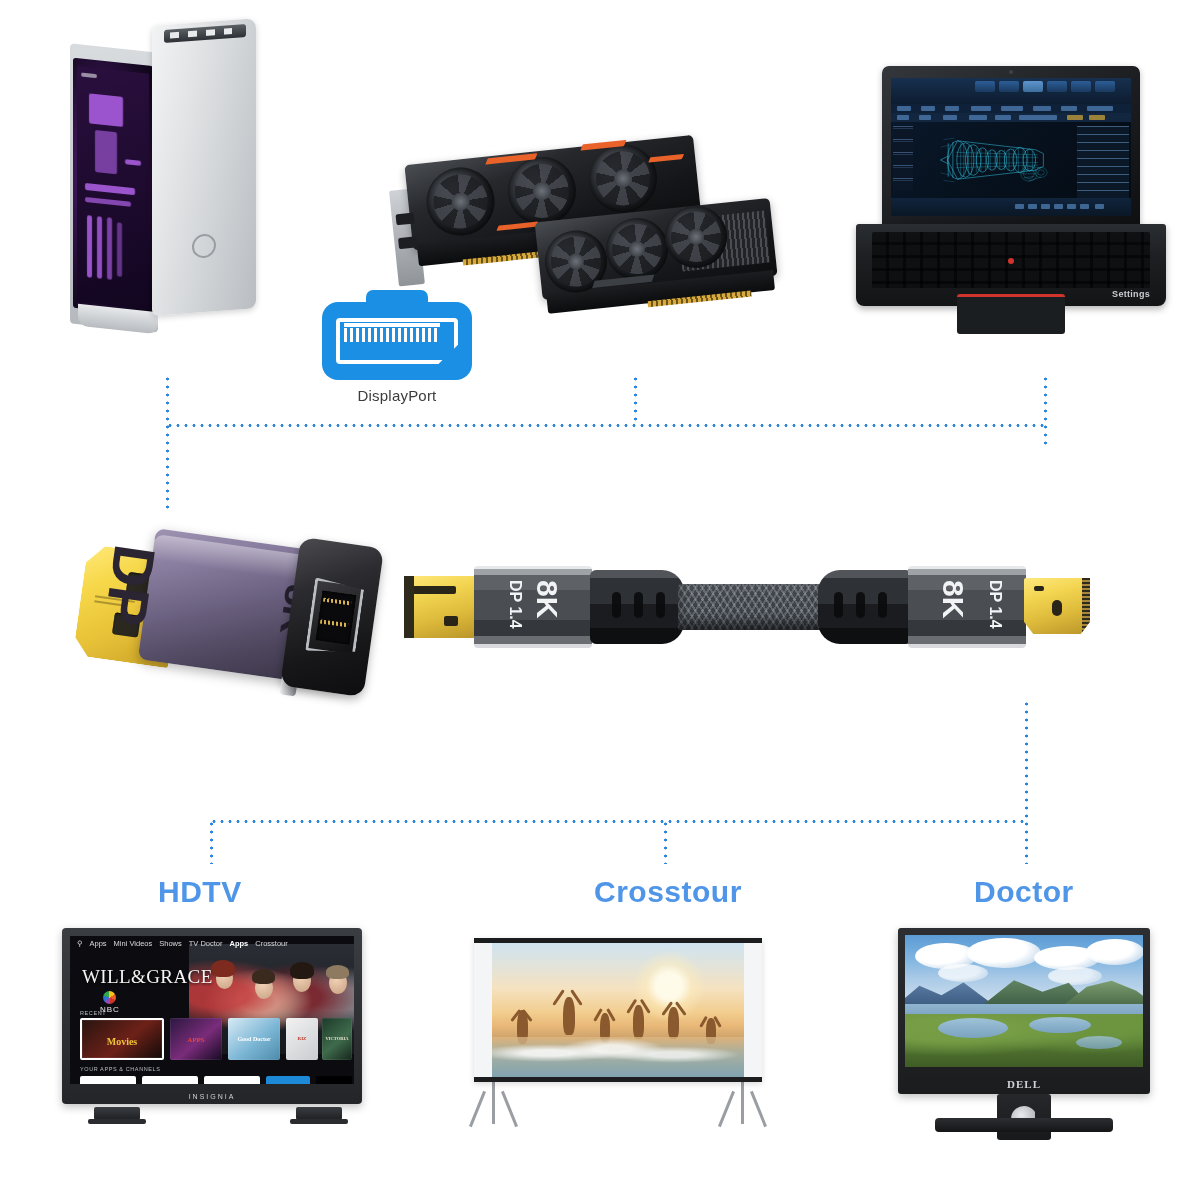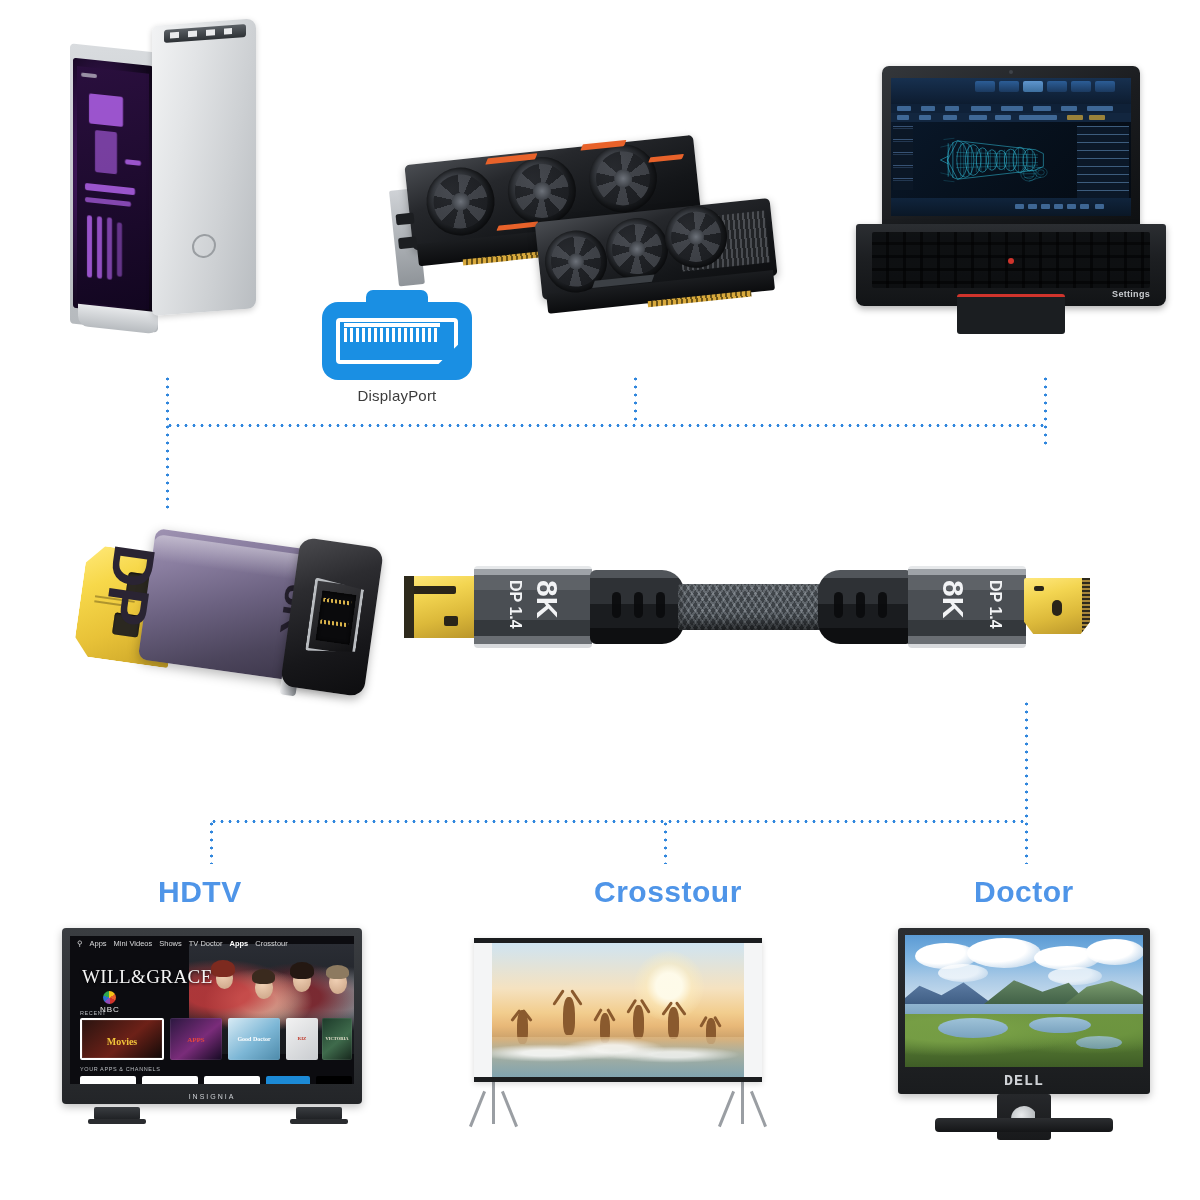--- a/index.html
+++ b/index.html
@@ -492,22 +492,22 @@
       radial-gradient(ellipse at 20% 30%, rgba(120,160,70,.9) 0 22%, rgba(0,0,0,0) 50%),
       radial-gradient(ellipse at 76% 24%, rgba(110,150,64,.9) 0 20%, rgba(0,0,0,0) 48%),
       linear-gradient(180deg,#6e9240 0%,#567a33 48%,#3f5d26 100%);
   }
   .mon-pond {
     position:absolute; border-radius:50%;
     background:linear-gradient(180deg,#9ec2d8,#7aa3bf);
   }
   .mon-brand {
     position:absolute; left:50%; transform:translateX(-50%); bottom:4px;
-    color:#cfd2d6; font-size:15px; font-weight:bold; letter-spacing:1px;
-    font-family:Liberation Mono, monospace;
+    color:#cfd2d6; font-size:11px; font-weight:bold; letter-spacing:1px;
+    font-family:Liberation Serif, serif;
   }
   .mon-neck {
     position:absolute; left:50%; transform:translateX(-50%);
     width:54px; height:46px; background:linear-gradient(180deg,#26282b,#18191b);
     border-radius:3px;
   }
   .mon-neck::after{
     content:""; position:absolute; left:50%; top:12px; transform:translateX(-50%);
     width:26px; height:26px; border-radius:50%;
     background:radial-gradient(circle at 40% 35%, #e9ebed, #b6babd 60%, #1d1f21 61%);

